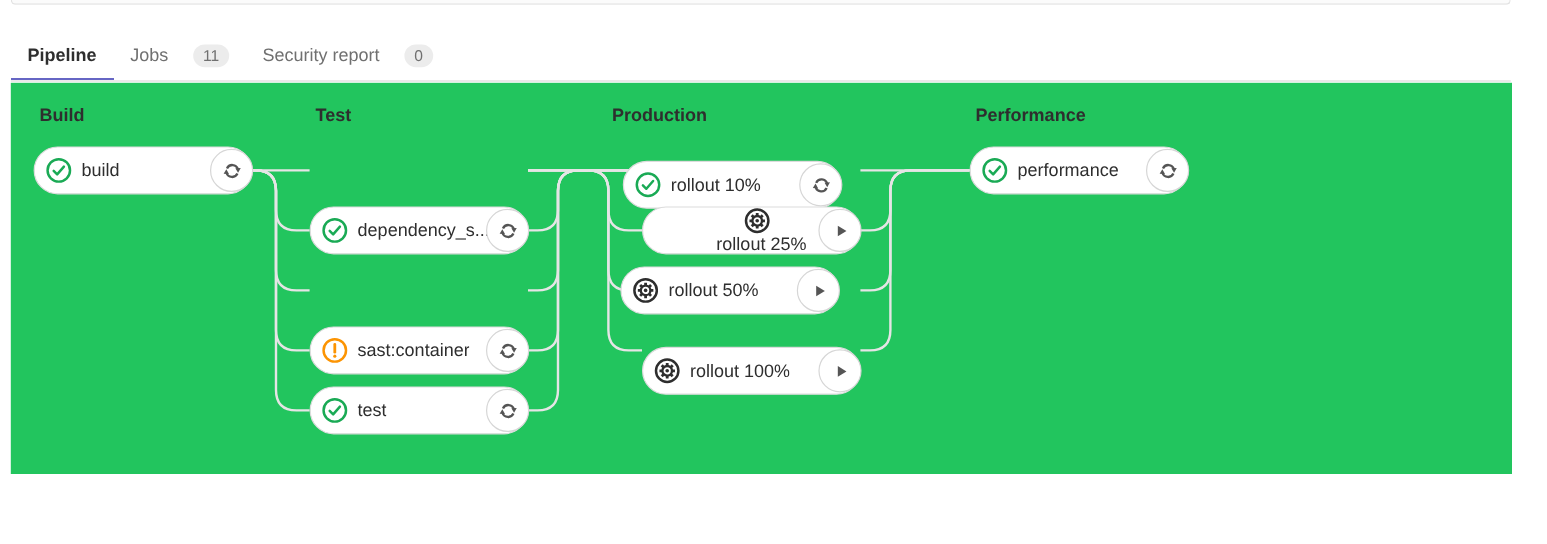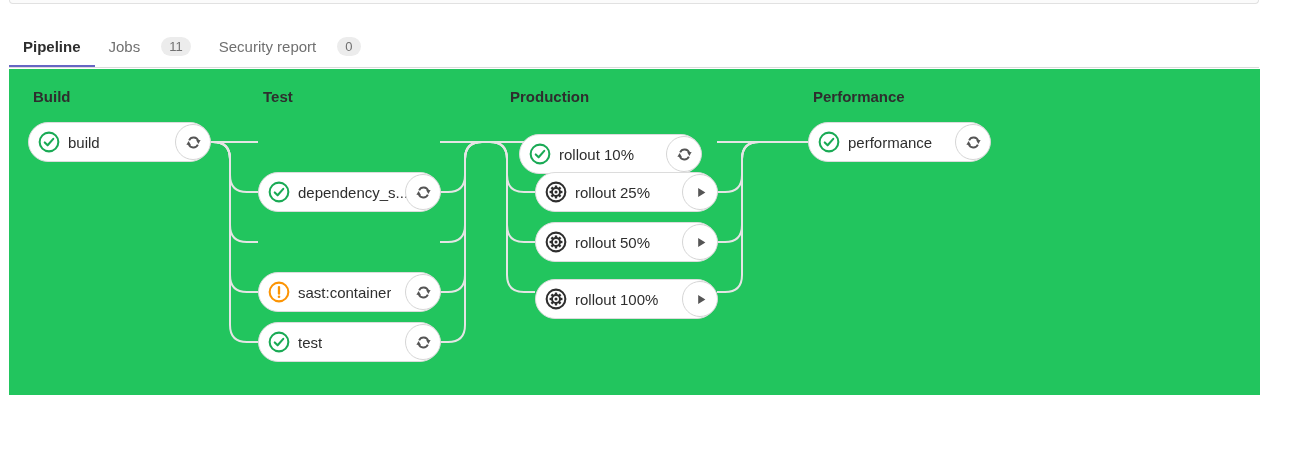--- a/index.html
+++ b/index.html
@@ -160,21 +160,21 @@
         <span class="label">rollout 10%</span>
         <button class="action-btn">
           <svg viewBox="0 0 16 16" width="17" height="17">
     <path d="M3.9 6.0 A4.6 4.6 0 0 1 12.5 6.6" fill="none" stroke="#555555" stroke-width="1.8"></path>
     <polygon points="12.6,9.4 10.5,5.9 14.7,5.6" fill="#555555"></polygon>
     <path d="M12.1 10.0 A4.6 4.6 0 0 1 3.5 9.4" fill="none" stroke="#555555" stroke-width="1.8"></path>
     <polygon points="3.4,6.6 1.3,10.1 5.5,10.4" fill="#555555"></polygon>
           </svg>
         </button>
       </div>
-      <div class="pill" style="left: 526px; top: 103px;">
+      <div class="pill" style="left: 526px; top: 103px; flex-direction: column;">
         <span class="status">
           <svg viewBox="0 0 16 16" width="22" height="22">
     <circle cx="8" cy="8" r="6.8" fill="#fff" stroke="#2e2e2e" stroke-width="1.5"></circle>
     <circle cx="8" cy="8" r="2.9" fill="none" stroke="#2e2e2e" stroke-width="1.4"></circle>
     <circle cx="8" cy="8" r="1.1" fill="#2e2e2e"></circle>
             <line x1="10.90" y1="8.00" x2="12.70" y2="8.00" stroke="#2e2e2e" stroke-width="1.7"></line>
             <line x1="10.05" y1="10.05" x2="11.32" y2="11.32" stroke="#2e2e2e" stroke-width="1.7"></line>
             <line x1="8.00" y1="10.90" x2="8.00" y2="12.70" stroke="#2e2e2e" stroke-width="1.7"></line>
             <line x1="5.95" y1="10.05" x2="4.68" y2="11.32" stroke="#2e2e2e" stroke-width="1.7"></line>
             <line x1="5.10" y1="8.00" x2="3.30" y2="8.00" stroke="#2e2e2e" stroke-width="1.7"></line>
@@ -183,21 +183,21 @@
             <line x1="10.05" y1="5.95" x2="11.32" y2="4.68" stroke="#2e2e2e" stroke-width="1.7"></line>
           </svg>
         </span>
         <span class="label">rollout 25%</span>
         <button class="action-btn">
           <svg viewBox="0 0 16 16" width="17" height="17">
     <polygon points="5.8,3.8 12.6,8 5.8,12.2" fill="#555555"></polygon>
           </svg>
         </button>
       </div>
-      <div class="pill" style="left: 526px; top: 153px;">
+      <div class="pill" style="left: 508px; top: 153px;">
         <span class="status">
           <svg viewBox="0 0 16 16" width="22" height="22">
     <circle cx="8" cy="8" r="6.8" fill="#fff" stroke="#2e2e2e" stroke-width="1.5"></circle>
     <circle cx="8" cy="8" r="2.9" fill="none" stroke="#2e2e2e" stroke-width="1.4"></circle>
     <circle cx="8" cy="8" r="1.1" fill="#2e2e2e"></circle>
             <line x1="10.90" y1="8.00" x2="12.70" y2="8.00" stroke="#2e2e2e" stroke-width="1.7"></line>
             <line x1="10.05" y1="10.05" x2="11.32" y2="11.32" stroke="#2e2e2e" stroke-width="1.7"></line>
             <line x1="8.00" y1="10.90" x2="8.00" y2="12.70" stroke="#2e2e2e" stroke-width="1.7"></line>
             <line x1="5.95" y1="10.05" x2="4.68" y2="11.32" stroke="#2e2e2e" stroke-width="1.7"></line>
             <line x1="5.10" y1="8.00" x2="3.30" y2="8.00" stroke="#2e2e2e" stroke-width="1.7"></line>
@@ -206,21 +206,21 @@
             <line x1="10.05" y1="5.95" x2="11.32" y2="4.68" stroke="#2e2e2e" stroke-width="1.7"></line>
           </svg>
         </span>
         <span class="label">rollout 50%</span>
         <button class="action-btn">
           <svg viewBox="0 0 16 16" width="17" height="17">
     <polygon points="5.8,3.8 12.6,8 5.8,12.2" fill="#555555"></polygon>
           </svg>
         </button>
       </div>
-      <div class="pill" style="left: 526px; top: 210px;">
+      <div class="pill" style="left: 526px; top: 220px;">
         <span class="status">
           <svg viewBox="0 0 16 16" width="22" height="22">
     <circle cx="8" cy="8" r="6.8" fill="#fff" stroke="#2e2e2e" stroke-width="1.5"></circle>
     <circle cx="8" cy="8" r="2.9" fill="none" stroke="#2e2e2e" stroke-width="1.4"></circle>
     <circle cx="8" cy="8" r="1.1" fill="#2e2e2e"></circle>
             <line x1="10.90" y1="8.00" x2="12.70" y2="8.00" stroke="#2e2e2e" stroke-width="1.7"></line>
             <line x1="10.05" y1="10.05" x2="11.32" y2="11.32" stroke="#2e2e2e" stroke-width="1.7"></line>
             <line x1="8.00" y1="10.90" x2="8.00" y2="12.70" stroke="#2e2e2e" stroke-width="1.7"></line>
             <line x1="5.95" y1="10.05" x2="4.68" y2="11.32" stroke="#2e2e2e" stroke-width="1.7"></line>
             <line x1="5.10" y1="8.00" x2="3.30" y2="8.00" stroke="#2e2e2e" stroke-width="1.7"></line>

